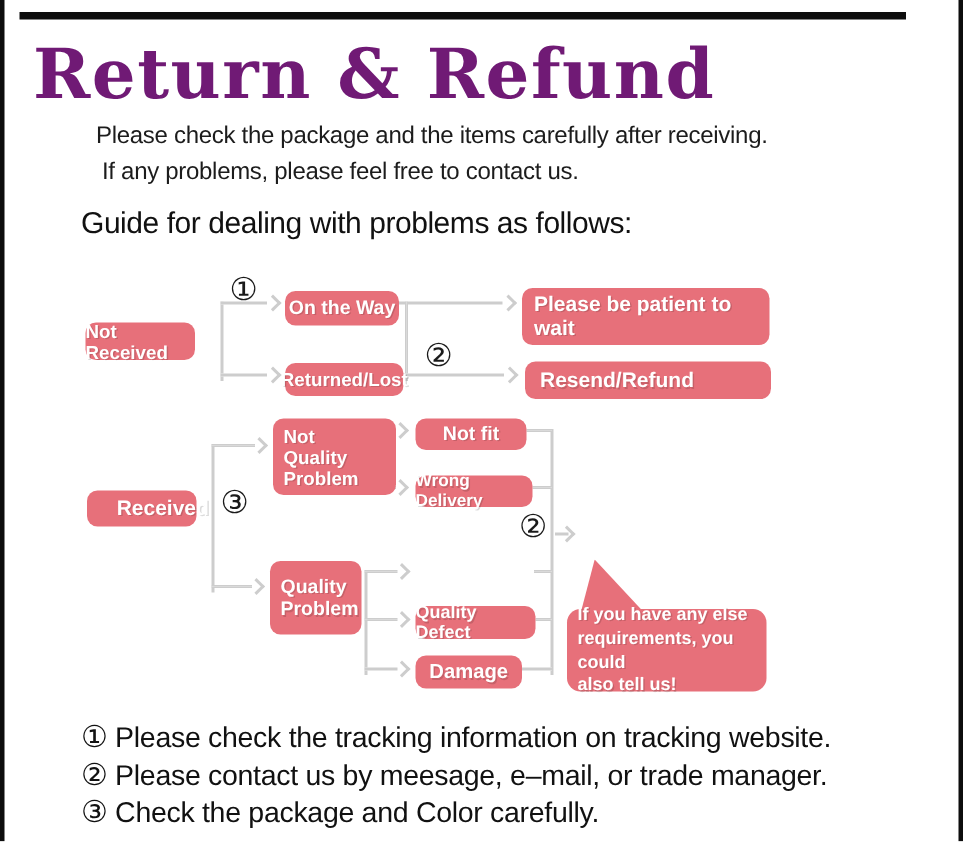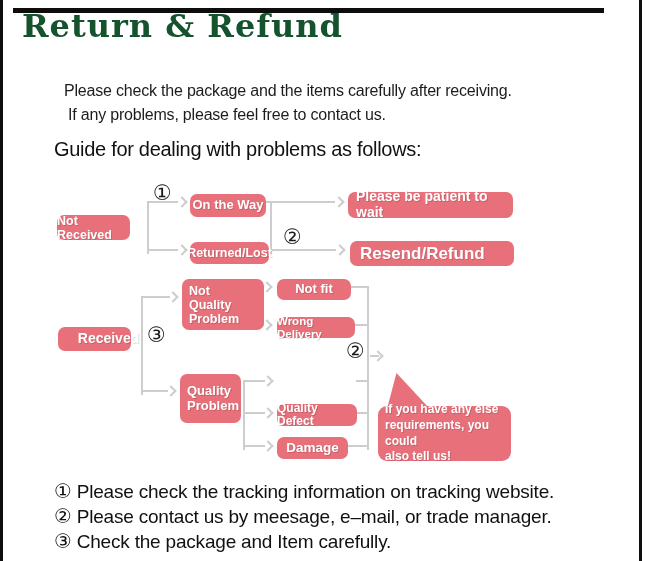--- a/index.html
+++ b/index.html
@@ -9,26 +9,26 @@
     width: 650px;
     height: 561px;
     background: #ffffff;
     font-family: "Liberation Sans", sans-serif;
     overflow: hidden;
   }
   .edge { position: absolute; background: #0d0d0d; }
 
   .title {
     position: absolute;
-    left: 22px; top: 7px;
+    left: 22px; top: 22px;
     font-family: "DejaVu Serif", "Liberation Serif", serif;
     font-weight: bold;
-    font-size: 32px;
+    font-size: 46px;
     letter-spacing: 1px;
-    color: #14532d;
+    color: #701a75;
   }
   .intro {
     position: absolute;
     font-size: 16px;
     color: #1c1c1c;
     letter-spacing: -0.2px;
   }
   .guide {
     position: absolute;
     left: 54px; top: 138px;
@@ -156,22 +156,22 @@
   <div class="hl" style="left:357px;top:412px;width:11px;"></div>
   <div class="hl" style="left:348px;top:445px;width:20px;"></div>
   <div class="hl" style="left:370px;top:355px;width:9px;"></div>
   <div class="ah" style="left:374px;top:352px;"></div>
 
   <div class="bubble-tail"></div>
 
   <div class="node" style="left:57px;top:215px;width:73px;height:25px;">Not Received</div>
   <div class="node" style="left:190px;top:194px;width:76px;height:23px;font-size:13px;">On the Way</div>
   <div class="node" style="left:190px;top:242px;width:79px;height:22px;">Returned/Lost</div>
-  <div class="node left" style="left:348px;top:192px;width:165px;height:26px;font-size:14px;padding-left:8px;">Please be patient to wait</div>
-  <div class="node left" style="left:350px;top:241px;width:164px;height:25px;font-size:17px;padding-left:10px;">Resend/Refund</div>
+  <div class="node left" style="left:348px;top:192px;width:165px;height:38px;font-size:14px;padding-left:8px;">Please be patient to wait</div>
+  <div class="node left" style="left:350px;top:241px;width:164px;height:25px;font-size:14px;padding-left:10px;">Resend/Refund</div>
 
   <div class="node" style="left:58px;top:327px;width:73px;height:24px;font-size:14px;padding-left:28px;">Received</div>
   <div class="node left pre" style="left:182px;top:279px;width:82px;height:51px;padding-left:7px;">Not
 Quality
 Problem</div>
   <div class="node" style="left:277px;top:279px;width:74px;height:21px;font-size:13px;">Not fit</div>
   <div class="node" style="left:277px;top:317px;width:78px;height:21px;font-size:11.5px;">Wrong Delivery</div>
   <div class="node left pre" style="left:180px;top:374px;width:61px;height:49px;font-size:13px;padding-left:7px;">Quality
 Problem</div>
   <div class="node" style="left:277px;top:404px;width:80px;height:22px;font-size:12px;">Quality Defect</div>
@@ -185,16 +185,16 @@
   <div class="marker" style="left:147px;top:325px;">③</div>
   <div class="marker" style="left:346px;top:341px;">②</div>
 
   <div class="footnote" style="top:479px;">
     <span class="num">①</span><span>Please check the tracking information on tracking website.</span>
   </div>
   <div class="footnote" style="top:504px;">
     <span class="num">②</span><span>Please contact us by meesage, e–mail, or trade manager.</span>
   </div>
   <div class="footnote" style="top:529px;">
-    <span class="num">③</span><span>Check the package and Item carefully.</span>
+    <span class="num">③</span><span>Check the package and Color carefully.</span>
   </div>
 
 </div>
 
 </body></html>

